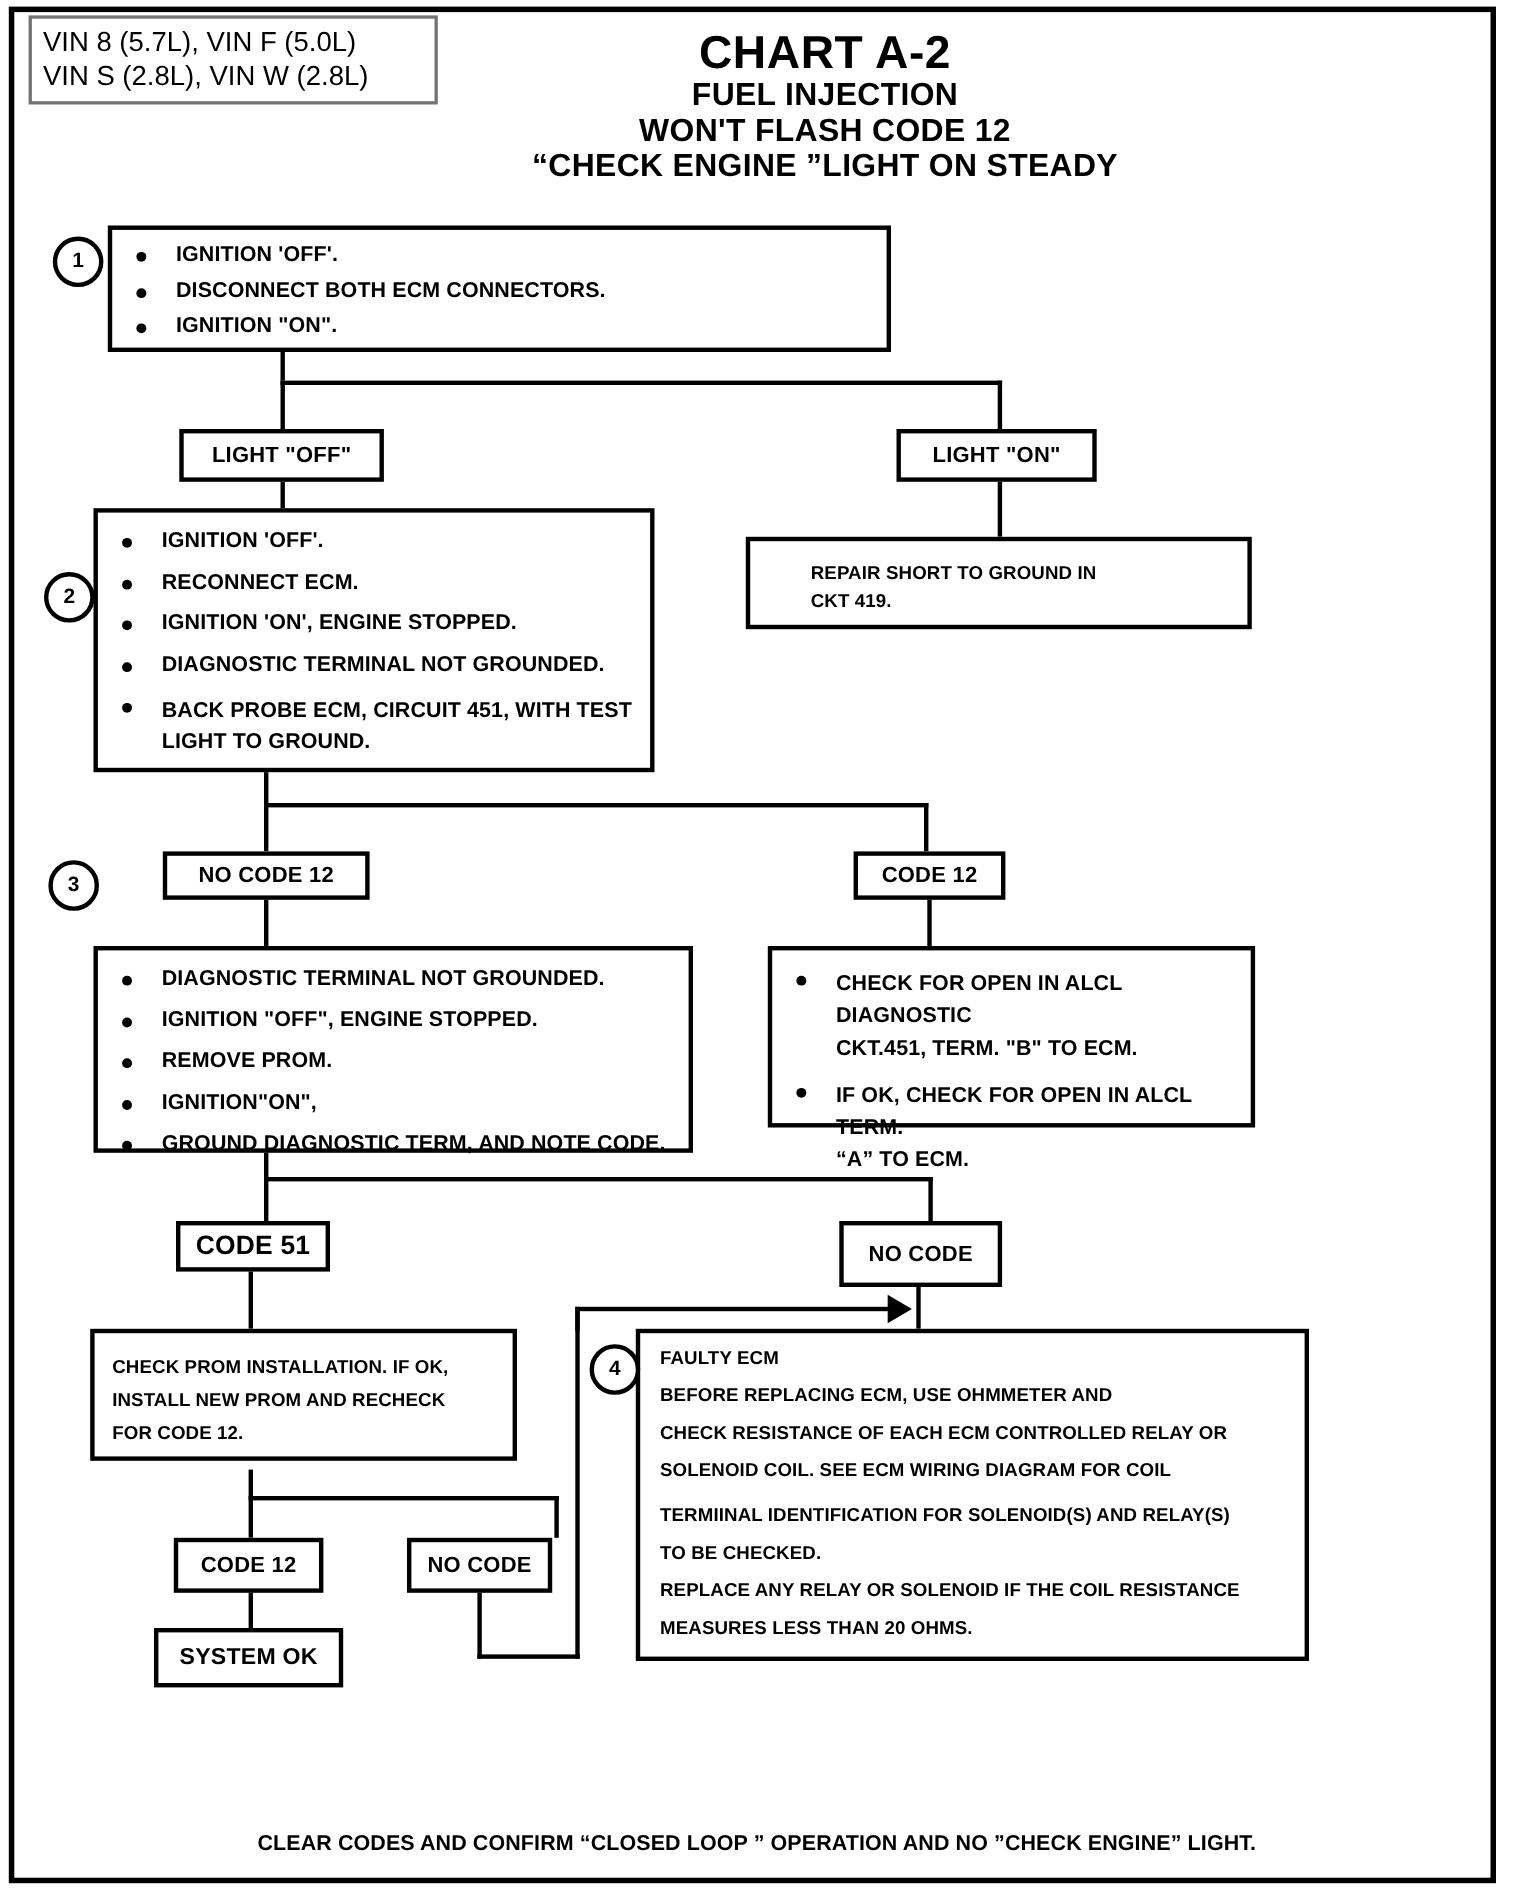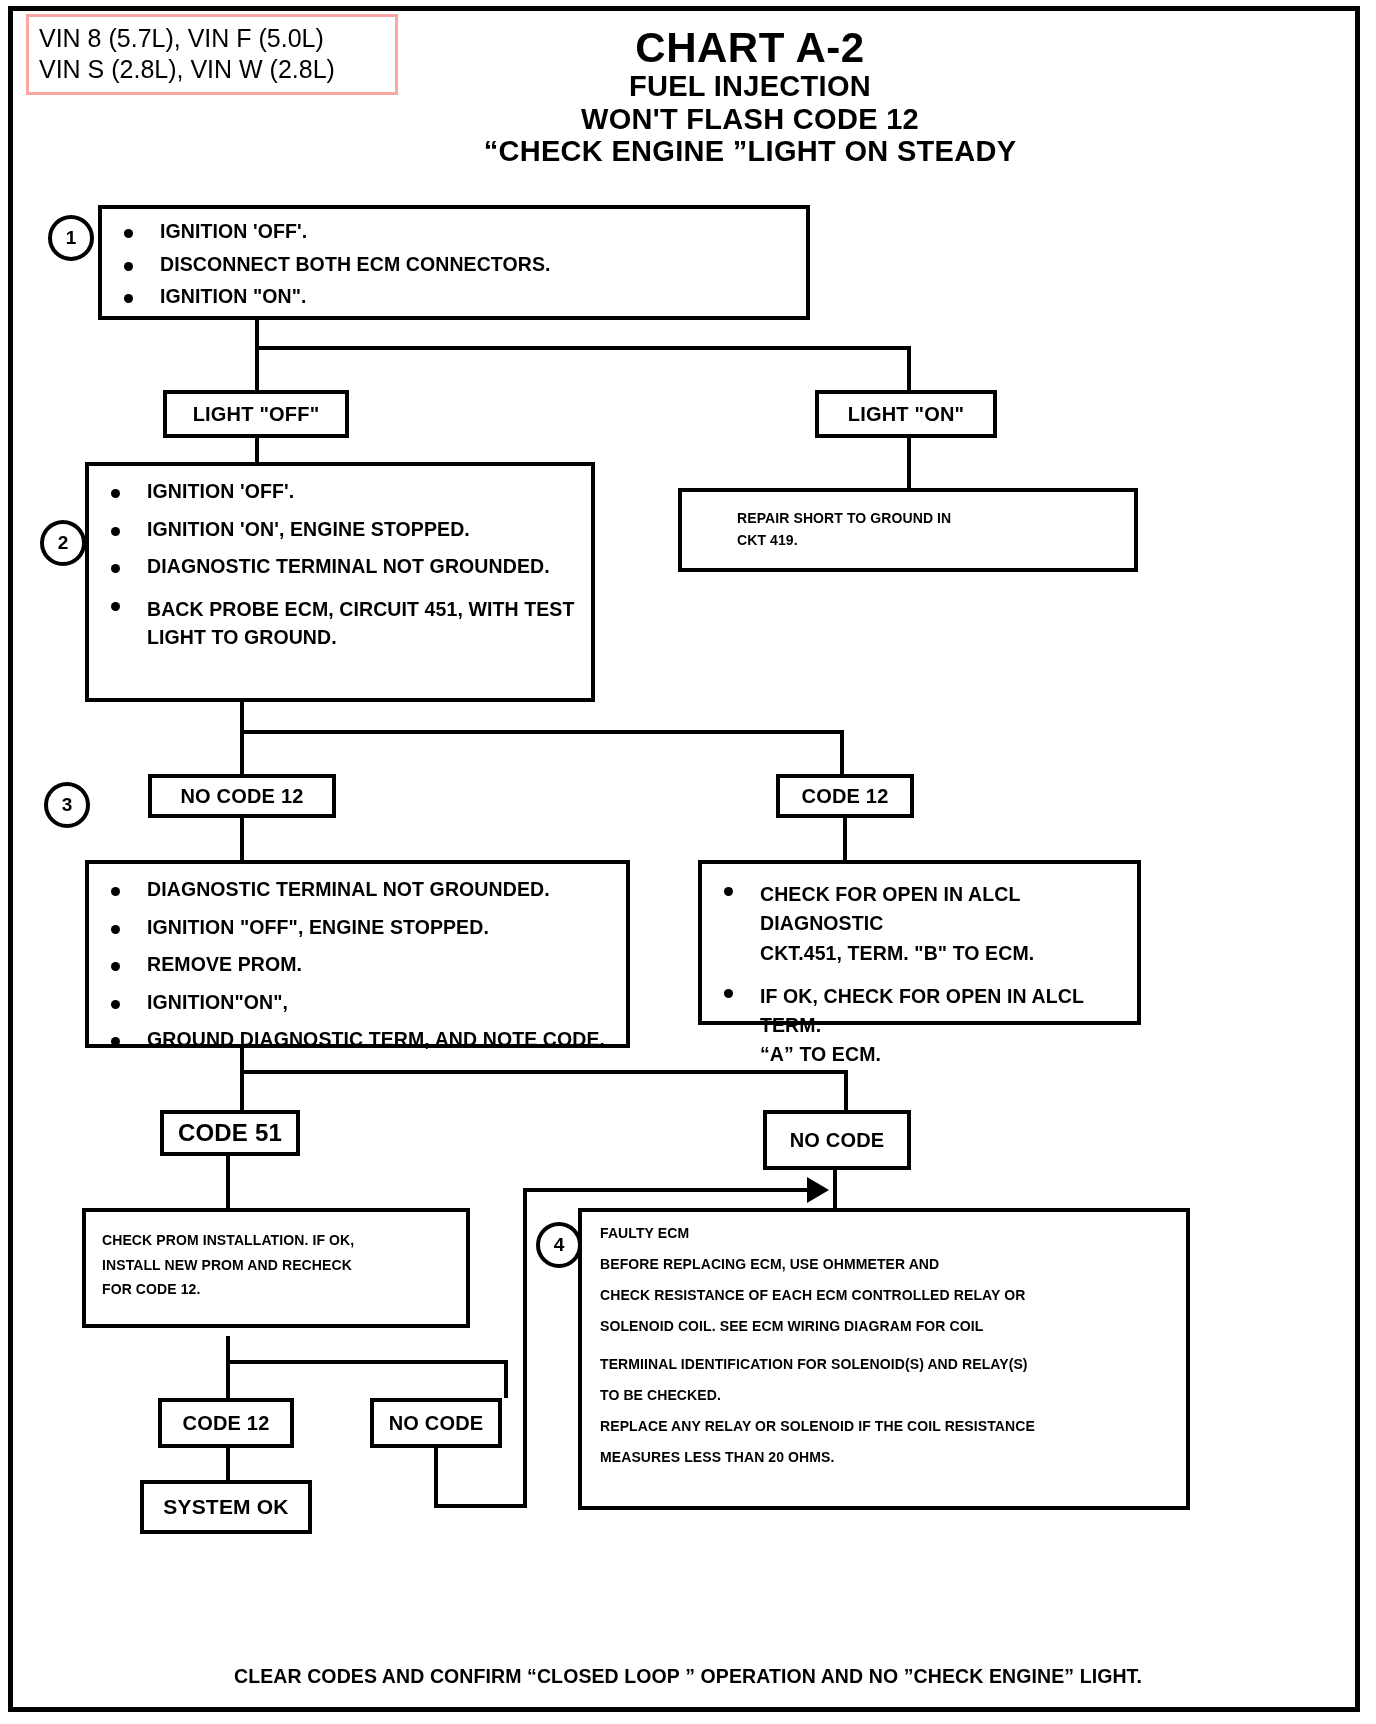--- a/index.html
+++ b/index.html
@@ -92,34 +92,34 @@
     position: absolute;
     left: 22px;
     top: 7px;
     width: 9px;
     height: 9px;
     background: #000;
     border-radius: 50%;
   }
   .plain-line {
     font-weight: bold;
-    font-size: 14px;
+    font-size: 17px;
     font-stretch: condensed;
     line-height: 1.0;
     color: #000;
     letter-spacing: .1px;
   }
 
   
   #vin-box {
     position: absolute;
     left: 26px;
     top: 14px;
     width: 372px;
-    border: 3px solid #fca5a5;
+    border: 3px solid #737373;
     background: #fff;
     padding: 6px 10px 8px 10px;
     box-sizing: border-box;
   }
   #vin-box div {
     font-size: 25px;
     line-height: 1.22;
     color: #000;
     font-stretch: condensed;
   }
@@ -201,20 +201,21 @@
   <div class="line vline" style="left:907px; top:346px; height:44px;"></div>
 
   <div class="lbl" style="left:163px; top:390px; width:186px; height:48px; font-size:20px;">LIGHT "OFF"</div>
   <div class="lbl" style="left:815px; top:390px; width:182px; height:48px; font-size:20px;">LIGHT "ON"</div>
 
   <div class="line vline" style="left:255px; top:438px; height:26px;"></div>
   <div class="stepnum" style="left:40px; top:520px;">2</div>
   <div class="box" style="left:85px; top:462px; width:510px; height:240px;">
     <ul class="bullets" style="margin-top:16px;">
       <li style="margin-bottom:18px;">IGNITION 'OFF'.</li>
+      <li style="margin-bottom:18px;">RECONNECT ECM.</li>
       <li style="margin-bottom:18px;">IGNITION 'ON', ENGINE STOPPED.</li>
       <li style="margin-bottom:18px;">DIAGNOSTIC TERMINAL NOT GROUNDED.</li>
       <li style="line-height:1.45;">BACK PROBE  ECM, CIRCUIT 451, WITH TEST
 LIGHT TO GROUND.</li>
     </ul>
   </div>
 
   <div class="line vline" style="left:907px; top:438px; height:50px;"></div>
   <div class="box" style="left:678px; top:488px; width:460px; height:84px;">
     <div class="plain-line" style="padding:16px 0 0 55px; white-space:pre-line; line-height:1.55;">REPAIR SHORT TO GROUND IN

